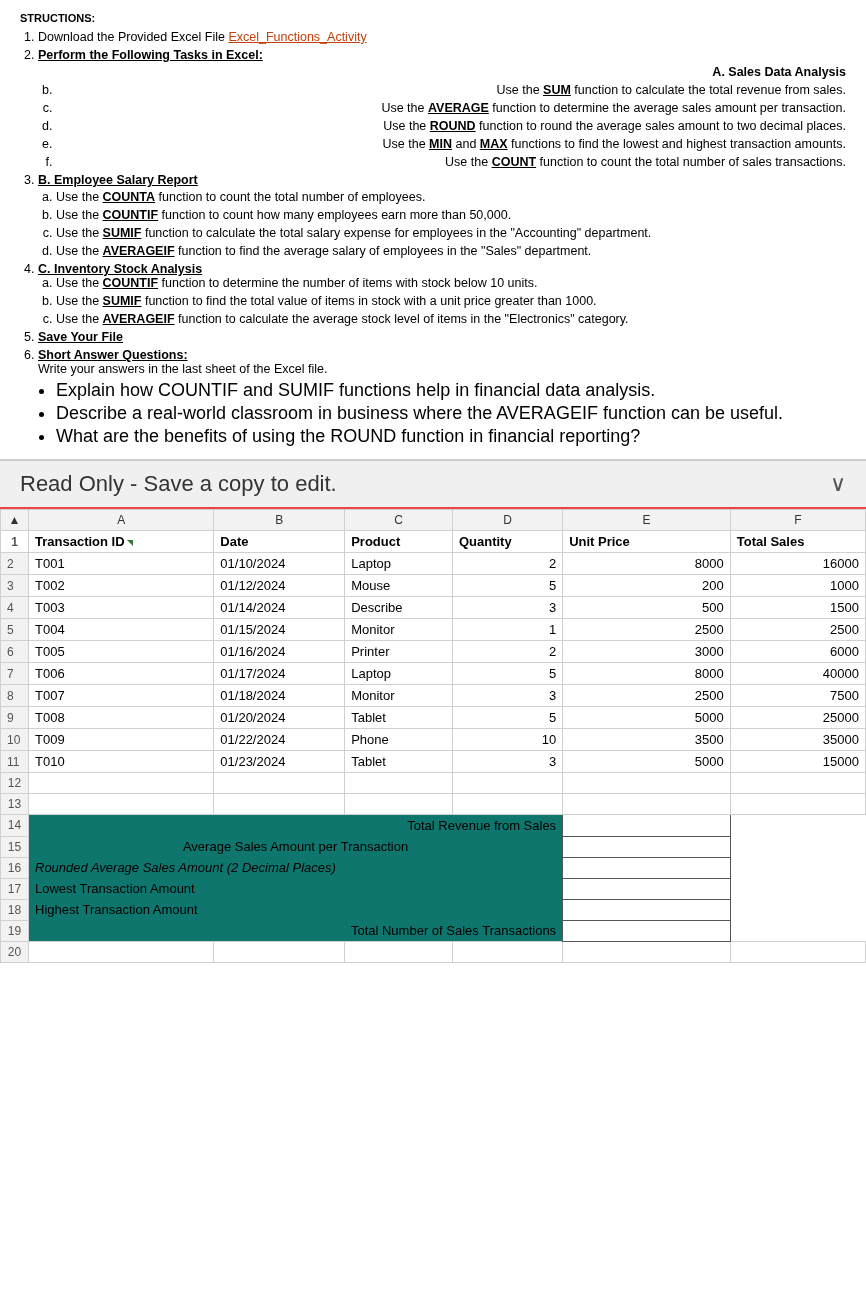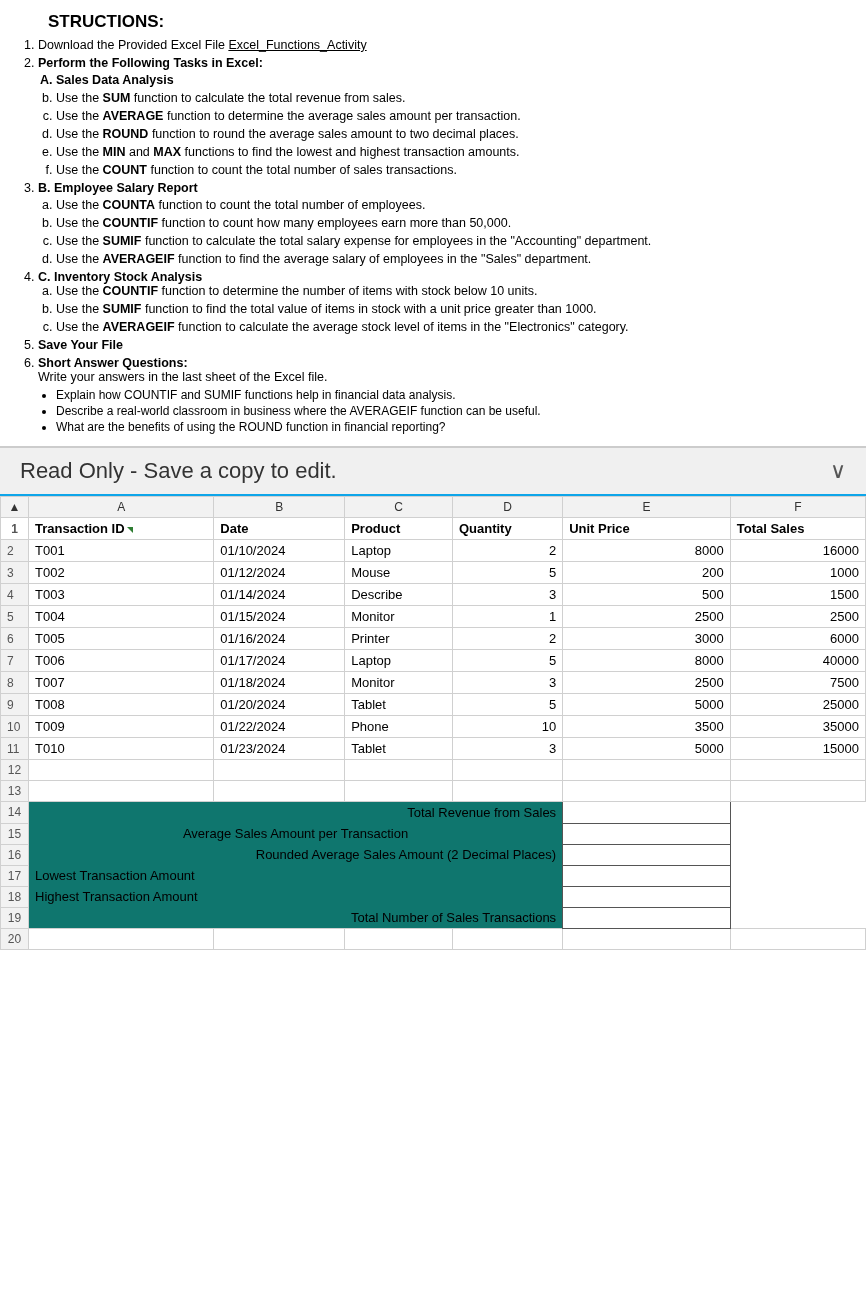--- a/index.html
+++ b/index.html
@@ -11,58 +11,57 @@
     }
 
     .instructions-section {
       padding: 12px 20px 8px 20px;
       background: #fff;
       border-bottom: 1px solid #ccc;
     }
 
     .instructions-section .title {
       font-weight: bold;
-      font-size: 17px;
+      font-size: 11px;
       margin-bottom: 6px;
-      margin-left: 28px;
     }
 
     .instructions-section ol {
       margin-left: 18px;
     }
 
     .instructions-section ol > li {
       margin-bottom: 4px;
       font-size: 12.5px;
     }
 
     .instructions-section ul {
       list-style: disc;
       margin-left: 20px;
     }
 
     .instructions-section ul li {
       margin-bottom: 2px;
-      font-size: 12px;
+      font-size: 18px;
     }
 
     .sub-list {
       list-style: lower-alpha;
       margin-left: 20px;
     }
 
     .sub-list li {
       margin-bottom: 2px;
       font-size: 12.5px;
     }
 
     .read-only-banner {
       background: #f0f0f0;
       border-top: 1px solid #ccc;
-      border-bottom: 2px solid #0ea5e9;
+      border-bottom: 2px solid #ef4444;
       padding: 10px 20px;
       display: flex;
       align-items: center;
       justify-content: space-between;
     }
 
     .read-only-banner .banner-text {
       font-size: 22px;
       color: #333;
       font-weight: 400;
@@ -144,34 +143,34 @@
       border: 1px solid #555 !important;
       background: #fff;
       min-width: 80px;
     }
 
     .empty-cell {
       border: none !important;
       background: #0f766e;
     }
 
-    b { font-weight: bold; }
+    b { font-weight: bold; text-decoration: underline; }
   </style>
 </head>
 <body>
 
 <div class="instructions-section">
   <div class="title">STRUCTIONS:</div>
   <ol>
     <li>
-      Download the Provided Excel File <a href="#" style="color:#000000; text-decoration:underline;">Excel_Functions_Activity</a>
+      Download the Provided Excel File <a href="#" style="color:#c2410c; text-decoration:underline;">Excel_Functions_Activity</a>
     </li>
     <li>
       <b>Perform the Following Tasks in Excel:</b>
-      <ol class="sub-list" style="margin-top:3px;">
+      <ol class="sub-list" style="margin-top:3px;text-align:right;">
         <li style="list-style:none; font-weight:bold; margin-left:-16px;">A. Sales Data Analysis</li>
         <li>Use the <b>SUM</b> function to calculate the total revenue from sales.</li>
         <li>Use the <b>AVERAGE</b> function to determine the average sales amount per transaction.</li>
         <li>Use the <b>ROUND</b> function to round the average sales amount to two decimal places.</li>
         <li>Use the <b>MIN</b> and <b>MAX</b> functions to find the lowest and highest transaction amounts.</li>
         <li>Use the <b>COUNT</b> function to count the total number of sales transactions.</li>
       </ol>
     </li>
     <li>
       <b>B. Employee Salary Report</b>
@@ -354,21 +353,21 @@
         <td style="border:none;"></td>
       </tr>
       <tr>
         <td class="row-num">15</td>
         <td class="empty-cell" colspan="4" style="text-align:center; border:none;">Average Sales Amount per Transaction</td>
         <td class="summary-value" style="border:1px solid #888; min-width:100px;"></td>
         <td style="border:none;"></td>
       </tr>
       <tr>
         <td class="row-num">16</td>
-        <td class="empty-cell" colspan="4" style="text-align:right; border:none;">Rounded Average Sales Amount (2 Decimal Places)</td>
+        <td class="empty-cell" colspan="4" style="text-align:left; border:none;font-style:italic;">Rounded Average Sales Amount (2 Decimal Places)</td>
         <td class="summary-value" style="border:1px solid #888; min-width:100px;"></td>
         <td style="border:none;"></td>
       </tr>
       <tr>
         <td class="row-num">17</td>
         <td class="empty-cell" colspan="4" style="text-align:left; border:none;">Lowest Transaction Amount</td>
         <td class="summary-value" style="border:1px solid #888; min-width:100px;"></td>
         <td style="border:none;"></td>
       </tr>
       <tr>

